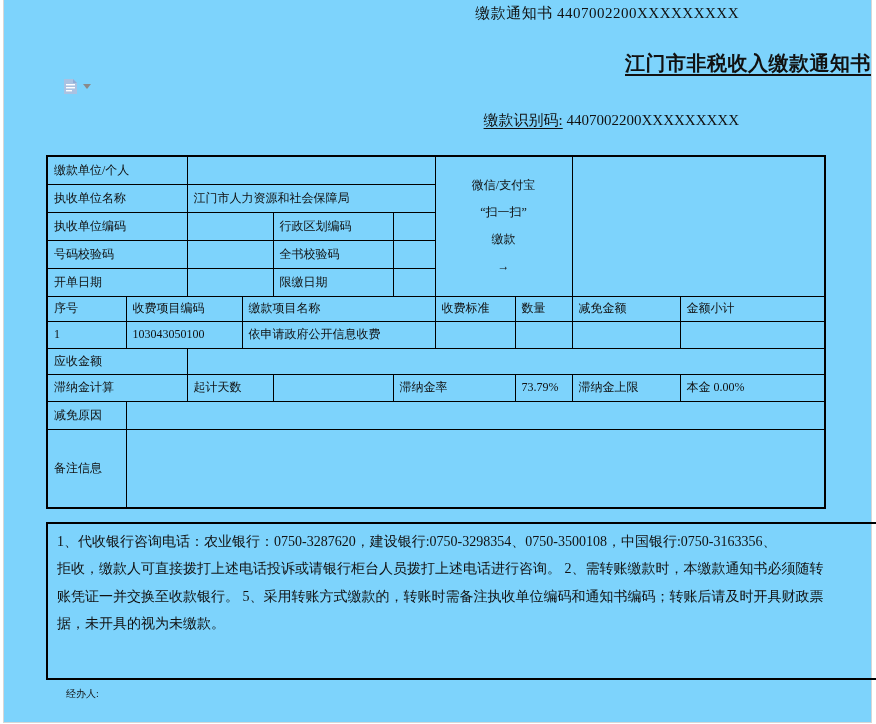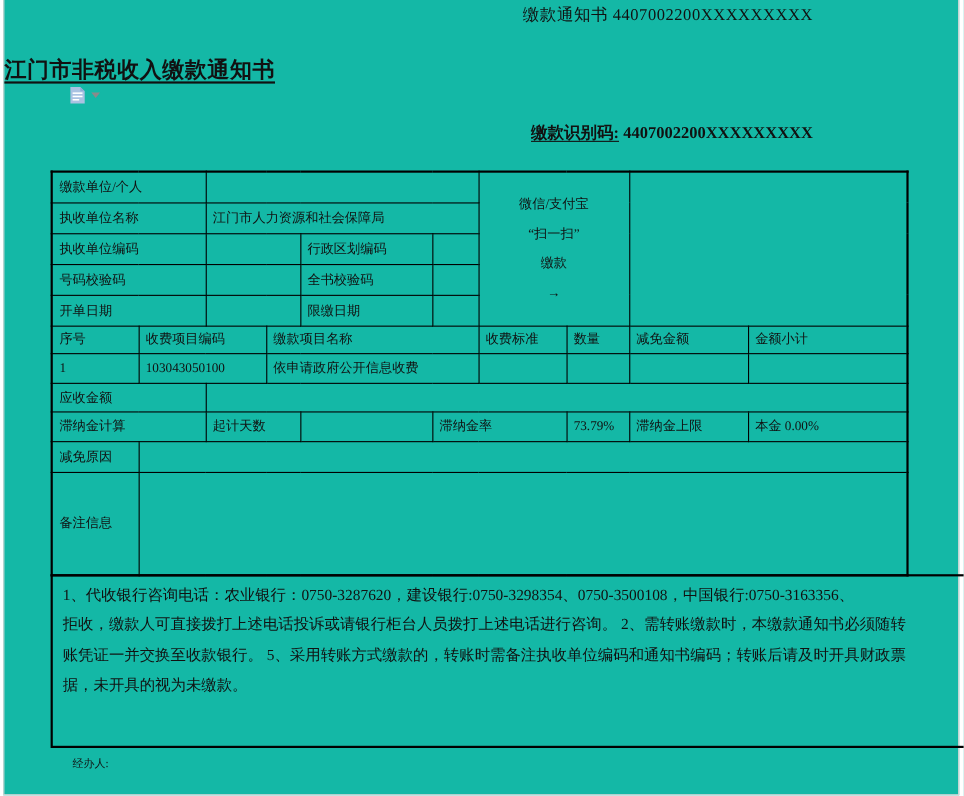--- a/index.html
+++ b/index.html
@@ -9,33 +9,33 @@
     color: #111;
     position: relative;
     overflow: hidden;
   }
   .page {
     position: absolute;
     left: 3px; right: 4px; top: 0; bottom: 1px;
     border-left: 1px solid #d7d7d7;
     border-right: 1px solid #d7d7d7;
     border-bottom: 1px solid #d7d7d7;
-    background: #14b8a6;
+    background: #7dd3fc;
   }
   .doc-number-row {
     position: absolute;
     top: 4px; right: 132px;
     font-size: 15px;
     letter-spacing: 0.5px;
     white-space: nowrap;
   }
   .title-row {
     position: absolute;
     top: 50px; left: 0; width: 100%;
-    text-align: left;
+    text-align: right;
   }
   .title {
     font-size: 20px;
     font-weight: bold;
     letter-spacing: 0.5px;
     text-decoration: underline;
     text-underline-offset: 4px;
   }
   .paste-widget {
     position: absolute;
@@ -48,21 +48,20 @@
     border-left: 4px solid transparent;
     border-right: 4px solid transparent;
     border-top: 5px solid #8a8a8a;
     display: inline-block;
   }
   .payment-id-row {
     position: absolute;
     top: 111px; right: 132px;
     font-size: 15px;
     white-space: nowrap;
-    font-weight: bold;
   }
   .payment-id-row .pid-label {
     text-decoration: underline;
     text-underline-offset: 3px;
   }
   table.main-table {
     position: absolute;
     left: 42px; top: 155px;
     width: 778px;
     border-collapse: collapse;
@@ -204,21 +203,21 @@
       <td></td>
       <td colspan="2">滞纳金率</td>
       <td>73.79%</td>
       <td>滞纳金上限</td>
       <td>本金 0.00%</td>
     </tr>
     <tr style="height:28px">
       <td>减免原因</td>
       <td colspan="9"></td>
     </tr>
-    <tr style="height:94px">
+    <tr style="height:79px">
       <td class="cell-top">备注信息</td>
       <td colspan="9" class="cell-top"></td>
     </tr>
   </tbody>
     </table>
 
   <div class="notes-box">
     <div class="note-line">1、代收银行咨询电话：农业银行：0750-3287620，建设银行:0750-3298354、0750-3500108，中国银行:0750-3163356、</div>
     <div class="note-line">拒收，缴款人可直接拨打上述电话投诉或请银行柜台人员拨打上述电话进行咨询。 2、需转账缴款时，本缴款通知书必须随转</div>
     <div class="note-line">账凭证一并交换至收款银行。 5、采用转账方式缴款的，转账时需备注执收单位编码和通知书编码；转账后请及时开具财政票</div>

